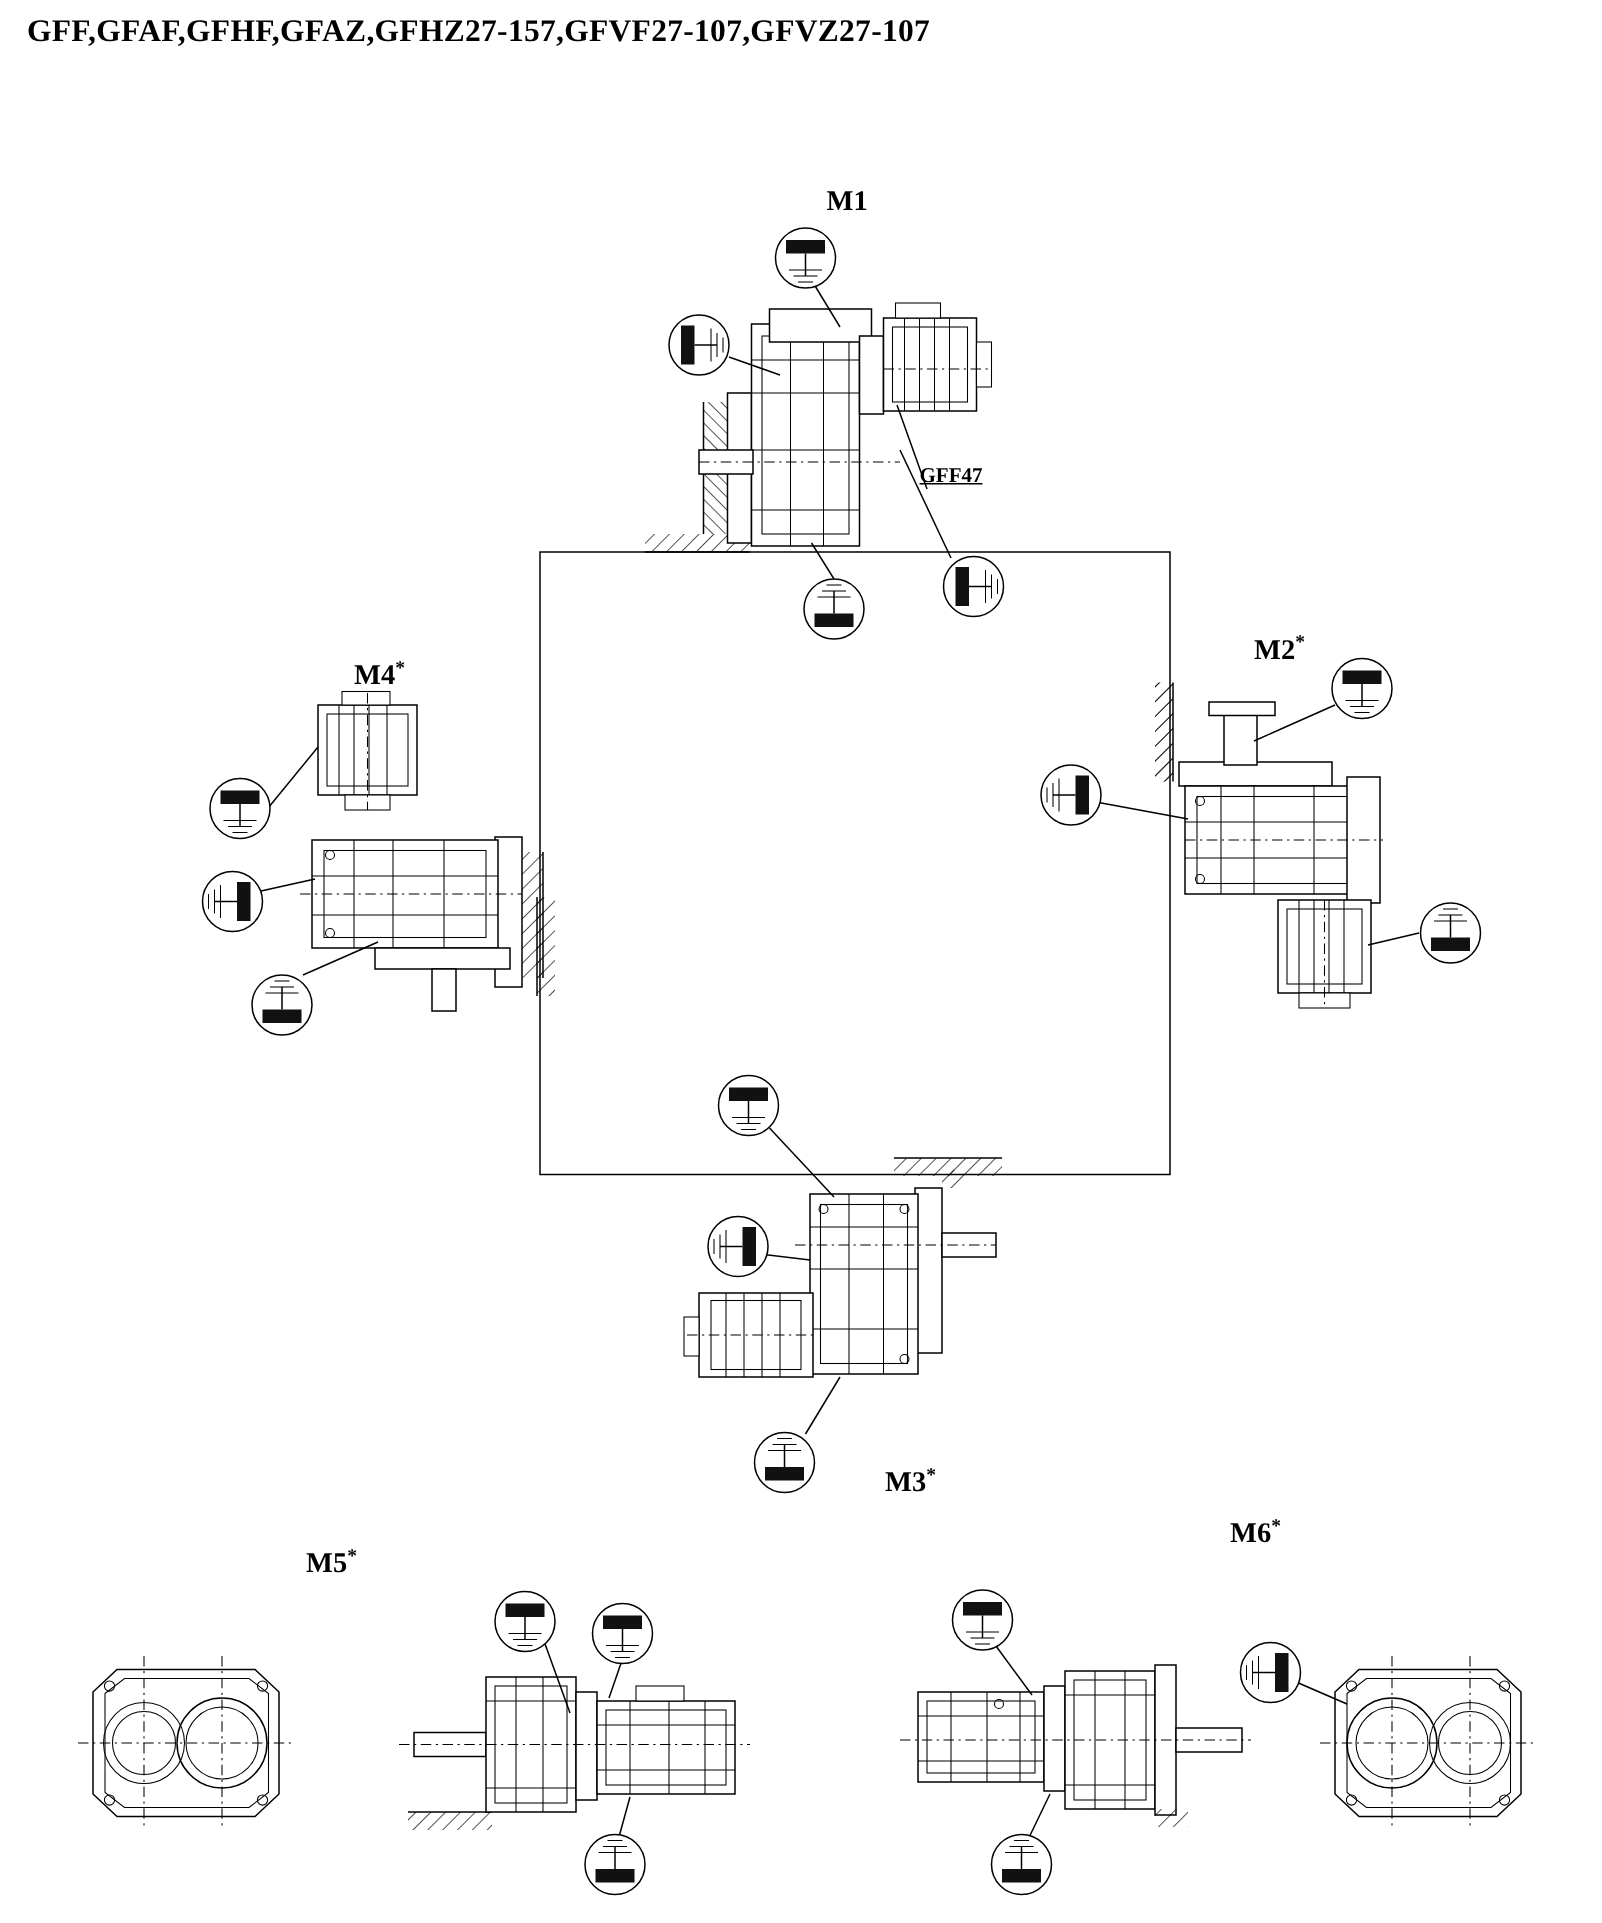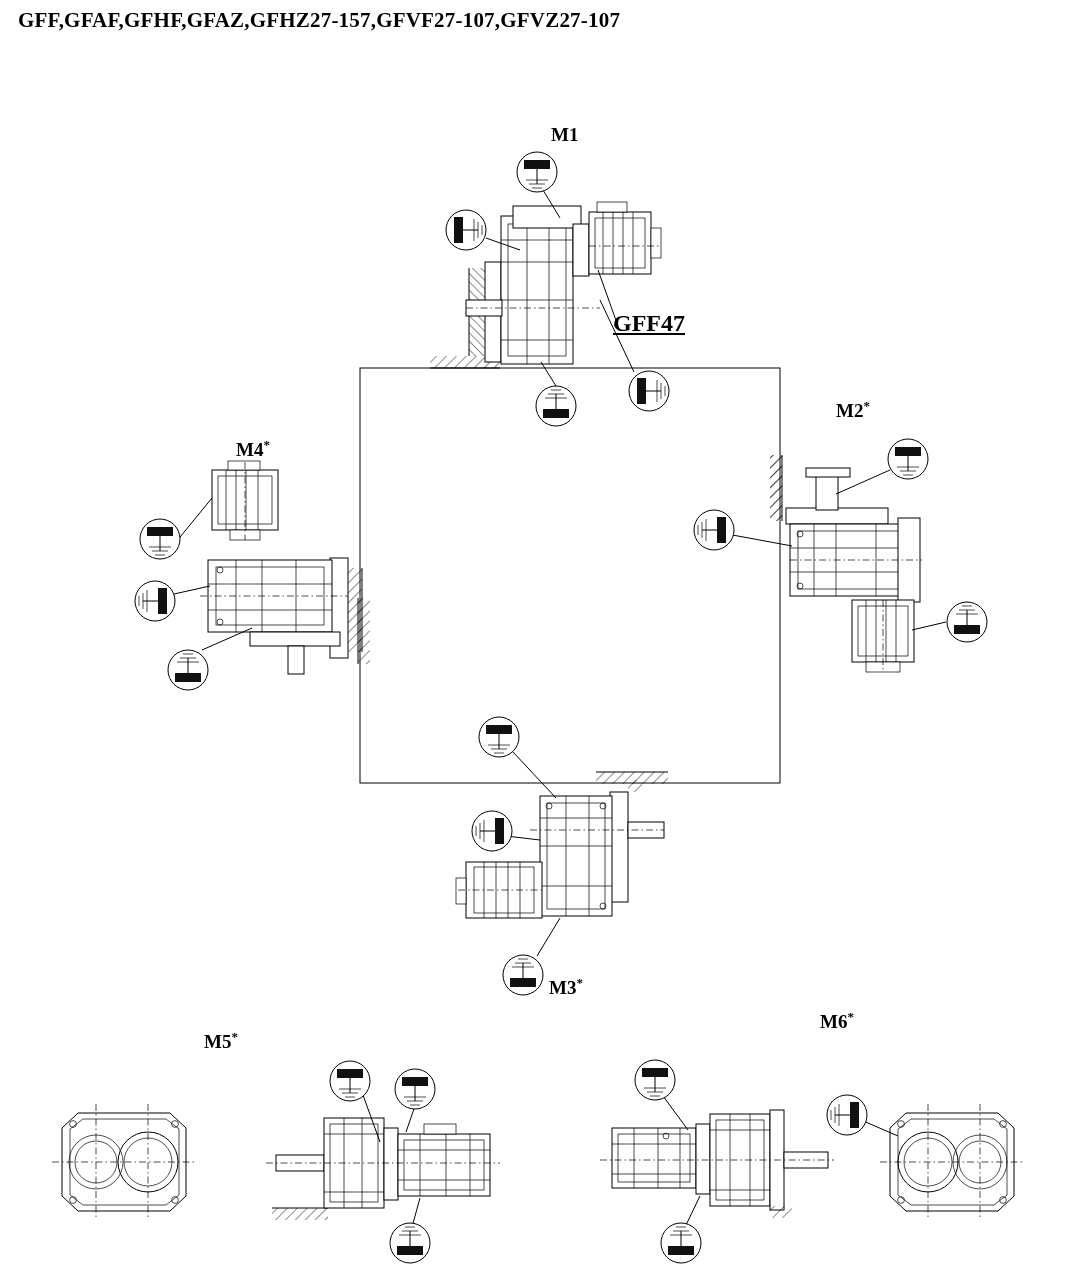--- a/index.html
+++ b/index.html
@@ -41,21 +41,21 @@
   }
   .lbl .star {
     font-size: 13px;
     vertical-align: super;
     font-weight: bold;
   }
   .lbl-underline {
     position: absolute;
     font-family: "Liberation Serif", serif;
     font-weight: bold;
-    font-size: 24px;
+    font-size: 14px;
     white-space: nowrap;
     text-decoration: underline;
   }
   svg.canvas {
     position: absolute;
     left: 0;
     top: 0;
     width: 1068px;
     height: 1282px;
   }
@@ -68,23 +68,23 @@
 </style>
 </head>
 <body>
 
 <div id="page">
 
   <div class="title">GFF,GFAF,GFHF,GFAZ,GFHZ27-157,GFVF27-107,GFVZ27-107</div>
 
   <div class="lbl" style="left:551px; top:124px;"><span>M1</span></div>
   <div class="lbl-underline" style="left:613px; top:310px;">GFF47</div>
-  <div class="lbl" style="left:836px; top:398px;"><span>M2</span><span class="star">*</span></div>
+  <div class="lbl" style="left:836px; top:420px;"><span>M2</span><span class="star">*</span></div>
   <div class="lbl" style="left:236px; top:437px;"><span>M4</span><span class="star">*</span></div>
-  <div class="lbl" style="left:549px; top:975px;"><span>M3</span><span class="star">*</span></div>
+  <div class="lbl" style="left:590px; top:975px;"><span>M3</span><span class="star">*</span></div>
   <div class="lbl" style="left:204px; top:1029px;"><span>M5</span><span class="star">*</span></div>
   <div class="lbl" style="left:820px; top:1009px;"><span>M6</span><span class="star">*</span></div>
 
   <svg class="canvas" viewBox="0 0 1068 1282">
     <defs>
       <pattern id="hatch45" width="7" height="7" patternTransform="rotate(45)" patternUnits="userSpaceOnUse">
         <line x1="0" y1="0" x2="0" y2="7" stroke="#000" stroke-width="0.9"></line>
       </pattern>
       <pattern id="hatch45b" width="6" height="6" patternTransform="rotate(-45)" patternUnits="userSpaceOnUse">
         <line x1="0" y1="0" x2="0" y2="6" stroke="#000" stroke-width="0.9"></line>

